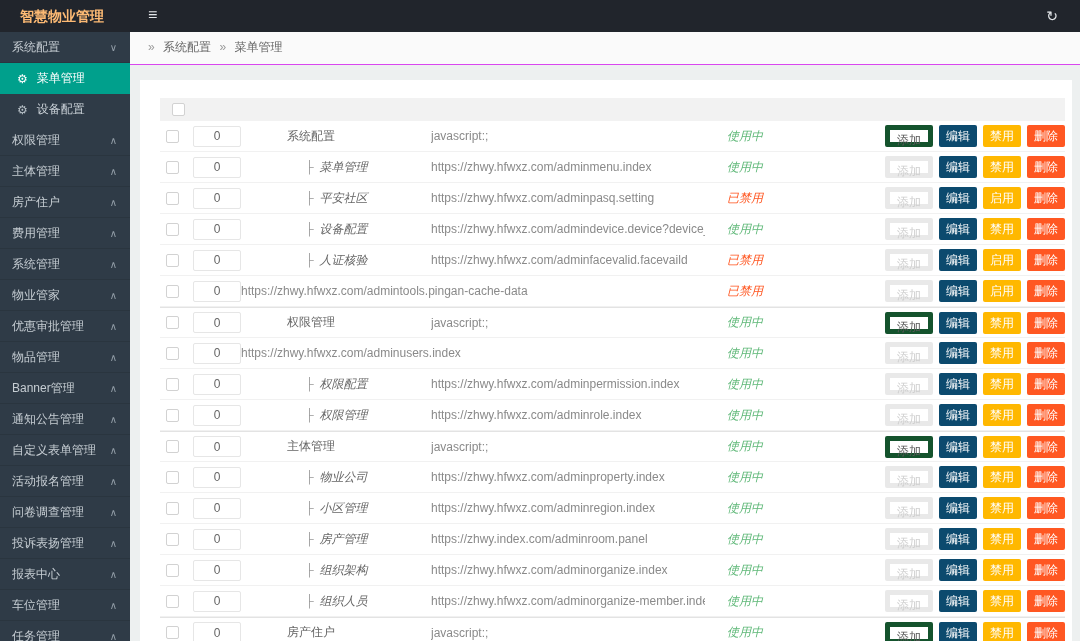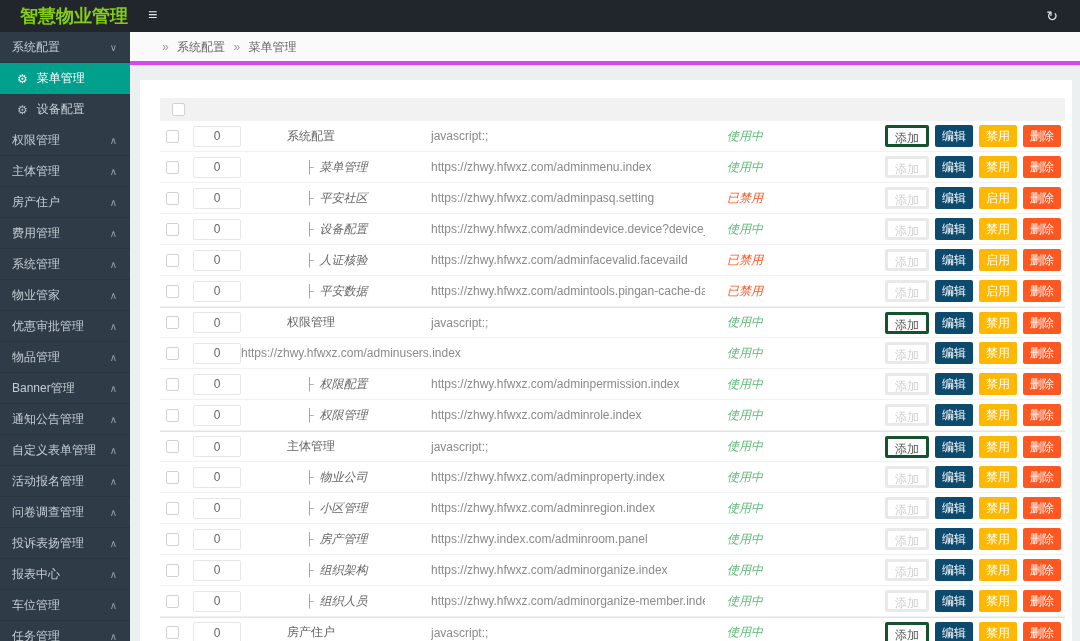--- a/index.html
+++ b/index.html
@@ -2,39 +2,39 @@
 <html><head>
 <meta charset="utf-8">
 <style>
   * { margin:0; padding:0; box-sizing:border-box; }
   html,body { width:1080px; height:641px; overflow:hidden; }
   body { position:relative; font-family:"Liberation Sans",sans-serif; font-size:12px; background:#edf0f0; }
 
   
   .topbar { position:absolute; left:0; top:0; width:1080px; height:32px; background:#21252c; z-index:6; }
   .logo { position:absolute; left:0; top:0; width:130px; height:44px; line-height:32px; padding-left:20px;
-          color:#84cc16; font-size:18px; font-weight:bold; white-space:nowrap; }
+          color:#fdba74; font-size:14px; font-weight:bold; white-space:nowrap; }
   .hamburger { position:absolute; left:138px; top:0; height:32px; line-height:30px; padding:0 10px;
                color:#e3e6e9; font-size:16px; cursor:pointer; }
   .refresh { position:absolute; right:22px; top:0; height:32px; line-height:32px; color:#e3e6e9;
              font-size:14px; cursor:pointer; }
 
   
   .sidebar { position:absolute; left:0; top:32px; width:130px; height:609px; background:#2f3b47; overflow:hidden; z-index:5; }
   .side-item { height:31px; display:flex; justify-content:space-between; align-items:center;
                padding:0 13px 0 12px; color:#c6cdd3; cursor:pointer; border-bottom:1px solid rgba(0,0,0,0.10); }
   .side-item .chev { color:#939ea8; font-size:10px; }
   .side-sub { height:31px; display:flex; align-items:center; padding-left:17px; color:#ccd3d9; cursor:pointer; }
   .side-sub .gear { margin-right:9px; font-size:12px; color:#b7c0c7; }
   .side-sub.active { background:#00A08C; color:#fff; }
   .side-sub.active .gear { color:#fff; }
 
   
   .crumbbar { position:absolute; left:130px; top:32px; width:950px; height:33px; background:#fafafa;
-              border-bottom:4px solid #d946ef; line-height:31px; padding-left:27px; color:#777; white-space:nowrap; }
+              border-bottom:1px solid #d946ef; line-height:31px; padding-left:13px; color:#777; white-space:nowrap; }
   .crumb-sep { color:#9a9a9a; margin:0 5px; }
   .crumb-item { color:#666; }
 
   
   .content { position:absolute; left:130px; top:65px; width:950px; height:576px; background:#edf0f0; }
   .card { position:absolute; left:10px; top:15px; width:932px; height:610px; background:#ffffff; padding-top:18px; }
   .table { margin-left:20px; width:905px; }
   .thead { height:23px; background:#f2f2f2; display:flex; align-items:center; padding-left:6px; }
   .row { height:31px; display:flex; align-items:center; border-bottom:1px solid #f1f1f1; background:#fff; }
   .row.group { border-top:1px solid #e3e3e3; }
@@ -44,21 +44,21 @@
   .col-name { width:190px; flex:none; color:#666; padding-left:46px; white-space:nowrap; overflow:hidden; }
   .col-name.child { padding-left:64px;font-style:italic; }
   .tree-prefix { color:#999; margin-right:6px; }
   .col-url { flex:1; color:#8a8a8a; white-space:nowrap; overflow:hidden; }
   .col-status { width:80px; flex:none; text-align:center; margin-right:100px;font-style:italic; }
   .st-active { color:#5FB878; }
   .st-disabled { color:#FF5722; }
   .col-actions { width:180px; flex:none; display:flex; gap:6px; align-items:center; }
   .btn { height:22px; line-height:22px; padding:0 7px; border:none; border-radius:2px; font-size:12px;
          color:#fff; cursor:pointer; font-family:inherit; white-space:nowrap; }
-  .btn-add { background:#fff; border:3px solid #14532d; color:#555; line-height:20px;text-align:center; }
+  .btn-add { background:#fff; border:5px solid #14532d; color:#555; line-height:20px;text-align:center; }
   .btn-add.disabled { border-color:#e9e9e9; color:#cfcfcf; cursor:default; }
   .btn-edit { background:#0c4a6e; }
   .btn-toggle { background:#FFB800; }
   .btn-del { background:#FF5722; }
 </style>
 </head>
 <body>
 
 <div class="topbar">
   <div class="logo">智慧物业管理</div>
@@ -224,21 +224,20 @@
             <div class="col-actions">
               <button class="btn btn-add disabled">添加</button>
               <button class="btn btn-edit">编辑</button>
               <button class="btn btn-toggle">启用</button>
               <button class="btn btn-del">删除</button>
             </div>
           </div>
           <div class="row">
             <div class="cb"></div>
             <input class="sort-input" value="0" style="">
-            <div class="col-name child"><span class="tree-prefix">├</span>平安数据</div>
             <div class="col-url">https://zhwy.hfwxz.com/admintools.pingan-cache-data</div>
             <div class="col-status st-disabled">已禁用</div>
             <div class="col-actions">
               <button class="btn btn-add disabled">添加</button>
               <button class="btn btn-edit">编辑</button>
               <button class="btn btn-toggle">启用</button>
               <button class="btn btn-del">删除</button>
             </div>
           </div>
           <div class="row group">

